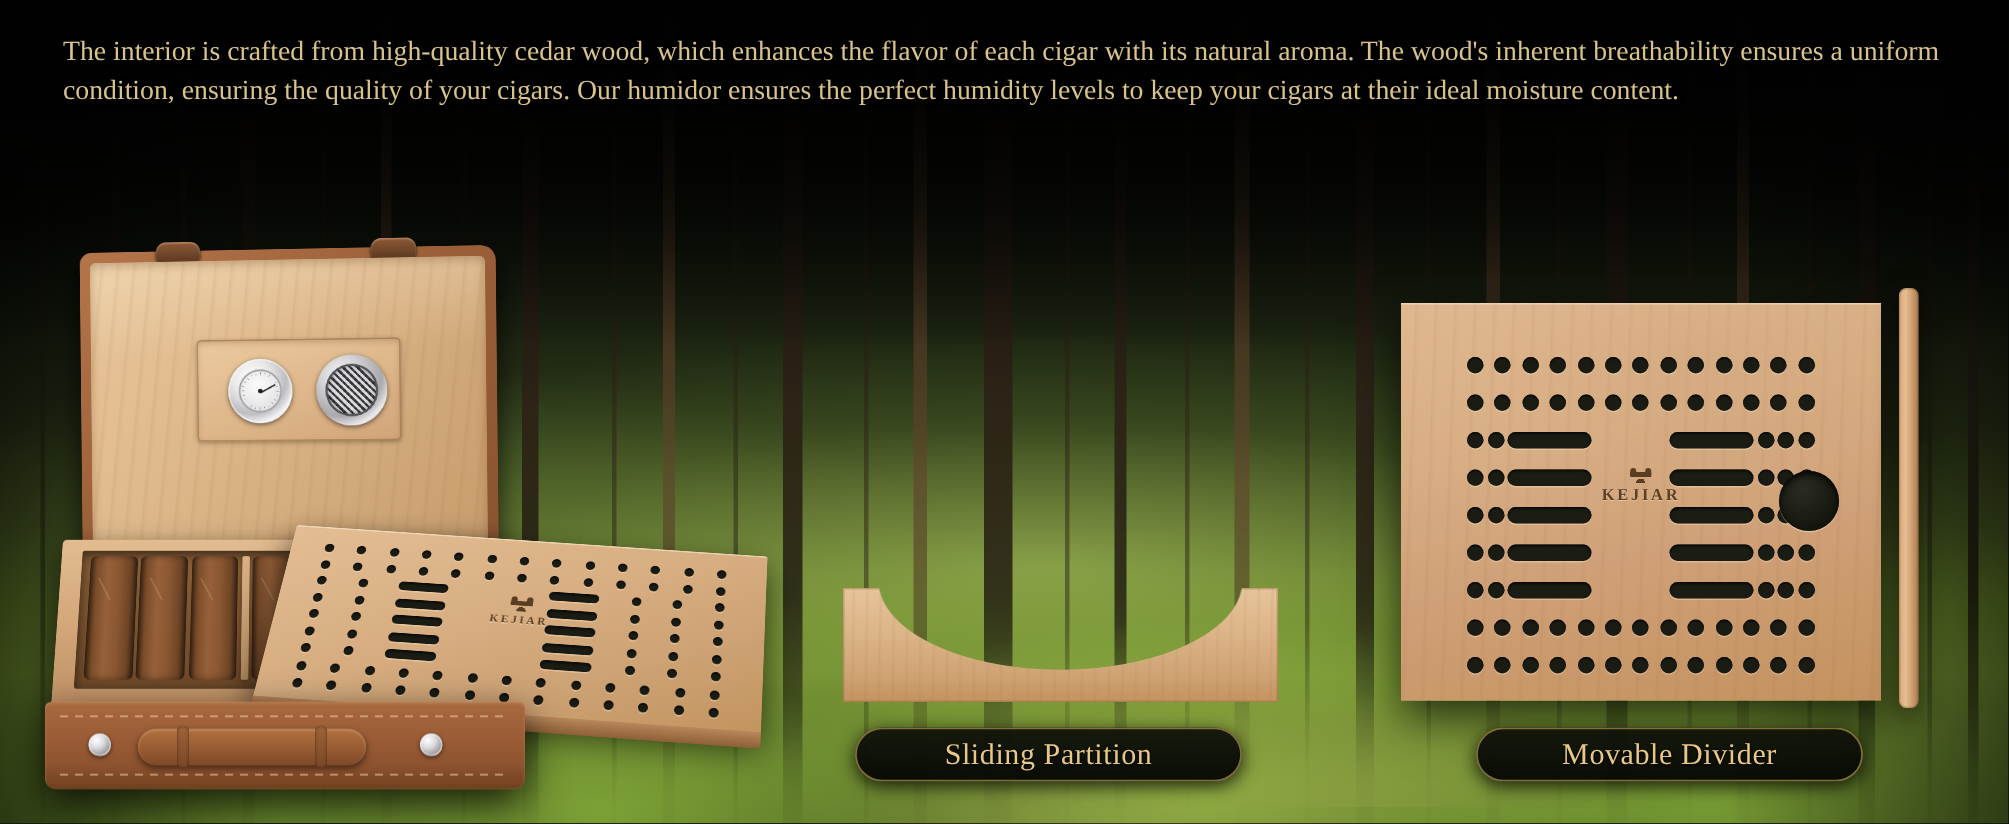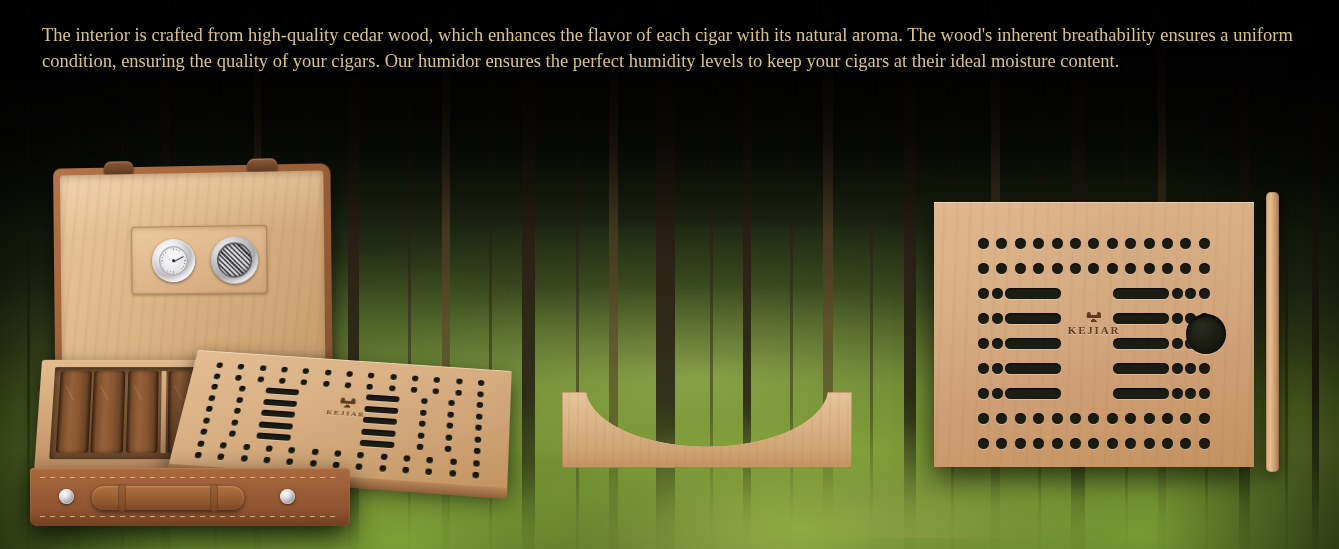--- a/index.html
+++ b/index.html
@@ -699,14 +699,20 @@
         </div>
       <div class="brand" style="left:50%; top:46%; transform:translate(-50%,-50%); z-index:5;">
         <div class="brand-crown"></div>
         <div class="brand-name" style="font-size:11px;">KEJIAR</div>
       </div>
       <div class="finger-hole"></div>
     </div>
     <div class="divider-rail"></div>
   </div>
 
+  <div class="pill sliding">
+    <span class="pill-text">Sliding Partition</span>
+  </div>
+  <div class="pill movable">
+    <span class="pill-text">Movable Divider</span>
+  </div>
 
 </div>
 
 </body></html>

